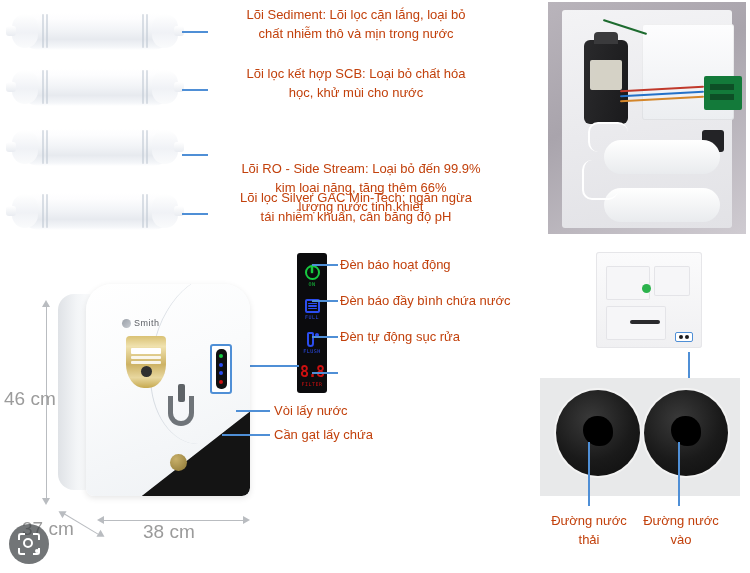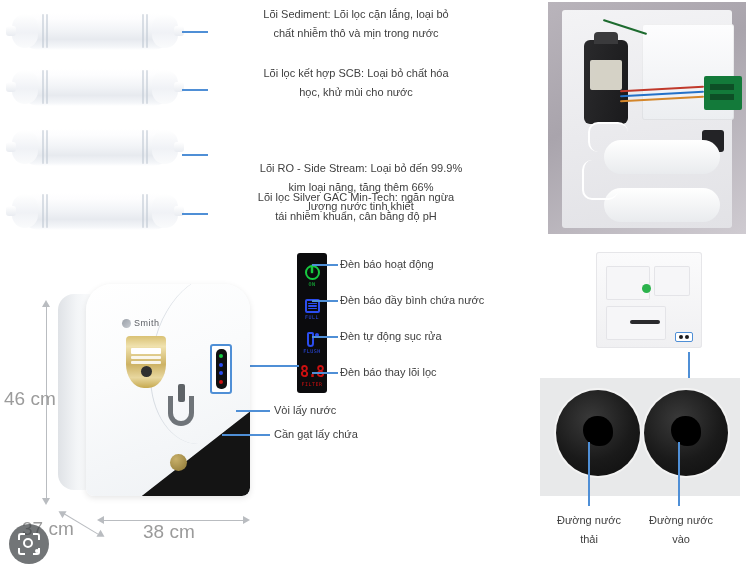--- a/index.html
+++ b/index.html
@@ -8,22 +8,22 @@
     background: #ffffff;
     font-family: "Liberation Sans", sans-serif;
     position: relative;
     overflow: hidden;
   }
   .stage { position: absolute; inset: 0; }
 
   
   .callout-text {
     position: absolute;
-    color: #404040;
-    font-size: 11px;
+    color: #c2410c;
+    font-size: 13px;
     line-height: 19px;
     white-space: pre-line;
   }
   .ct-center { text-align: center; }
   .ct-left { text-align: left; }
 
   .lead-line {
     position: absolute;
     background: #4f8fd6;
     height: 2px;
@@ -586,21 +586,20 @@
   <div class="lead-line" style="left:312px; top:264px; width:26px;"></div>
   <div class="callout-text ct-left" style="left:340px; top:255px; width:230px;">Đèn báo hoạt động</div>
 
   <div class="lead-line" style="left:312px; top:300px; width:26px;"></div>
   <div class="callout-text ct-left" style="left:340px; top:291px; width:250px;">Đèn báo đầy bình chứa nước</div>
 
   <div class="lead-line" style="left:312px; top:336px; width:26px;"></div>
   <div class="callout-text ct-left" style="left:340px; top:327px; width:230px;">Đèn tự động sục rửa</div>
 
   <div class="lead-line" style="left:312px; top:372px; width:26px;"></div>
-  <div class="callout-text ct-left" style="left:340px; top:363px; width:230px;">Đèn báo thay lõi lọc</div>
 
   <div class="lead-line" style="left:237px; top:365px; width:62px;"></div>
 
   <div class="purifier">
     <div class="pur-side"></div>
     <div class="pur-front">
       <div class="pur-curve"></div>
       <div class="pur-black"></div>
       <div class="pur-logo">
         <span class="dot"></span>

